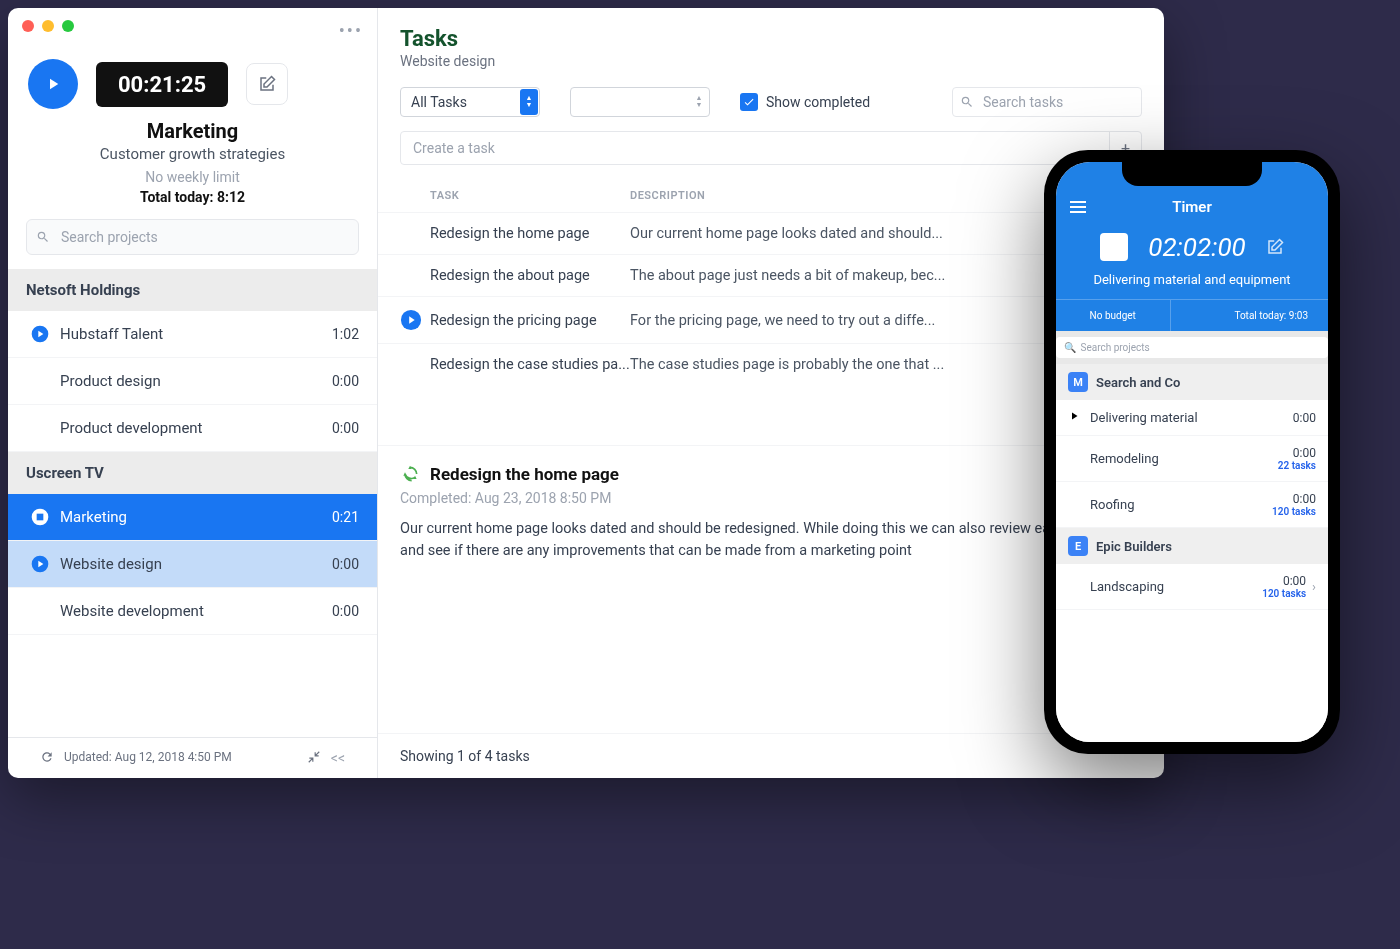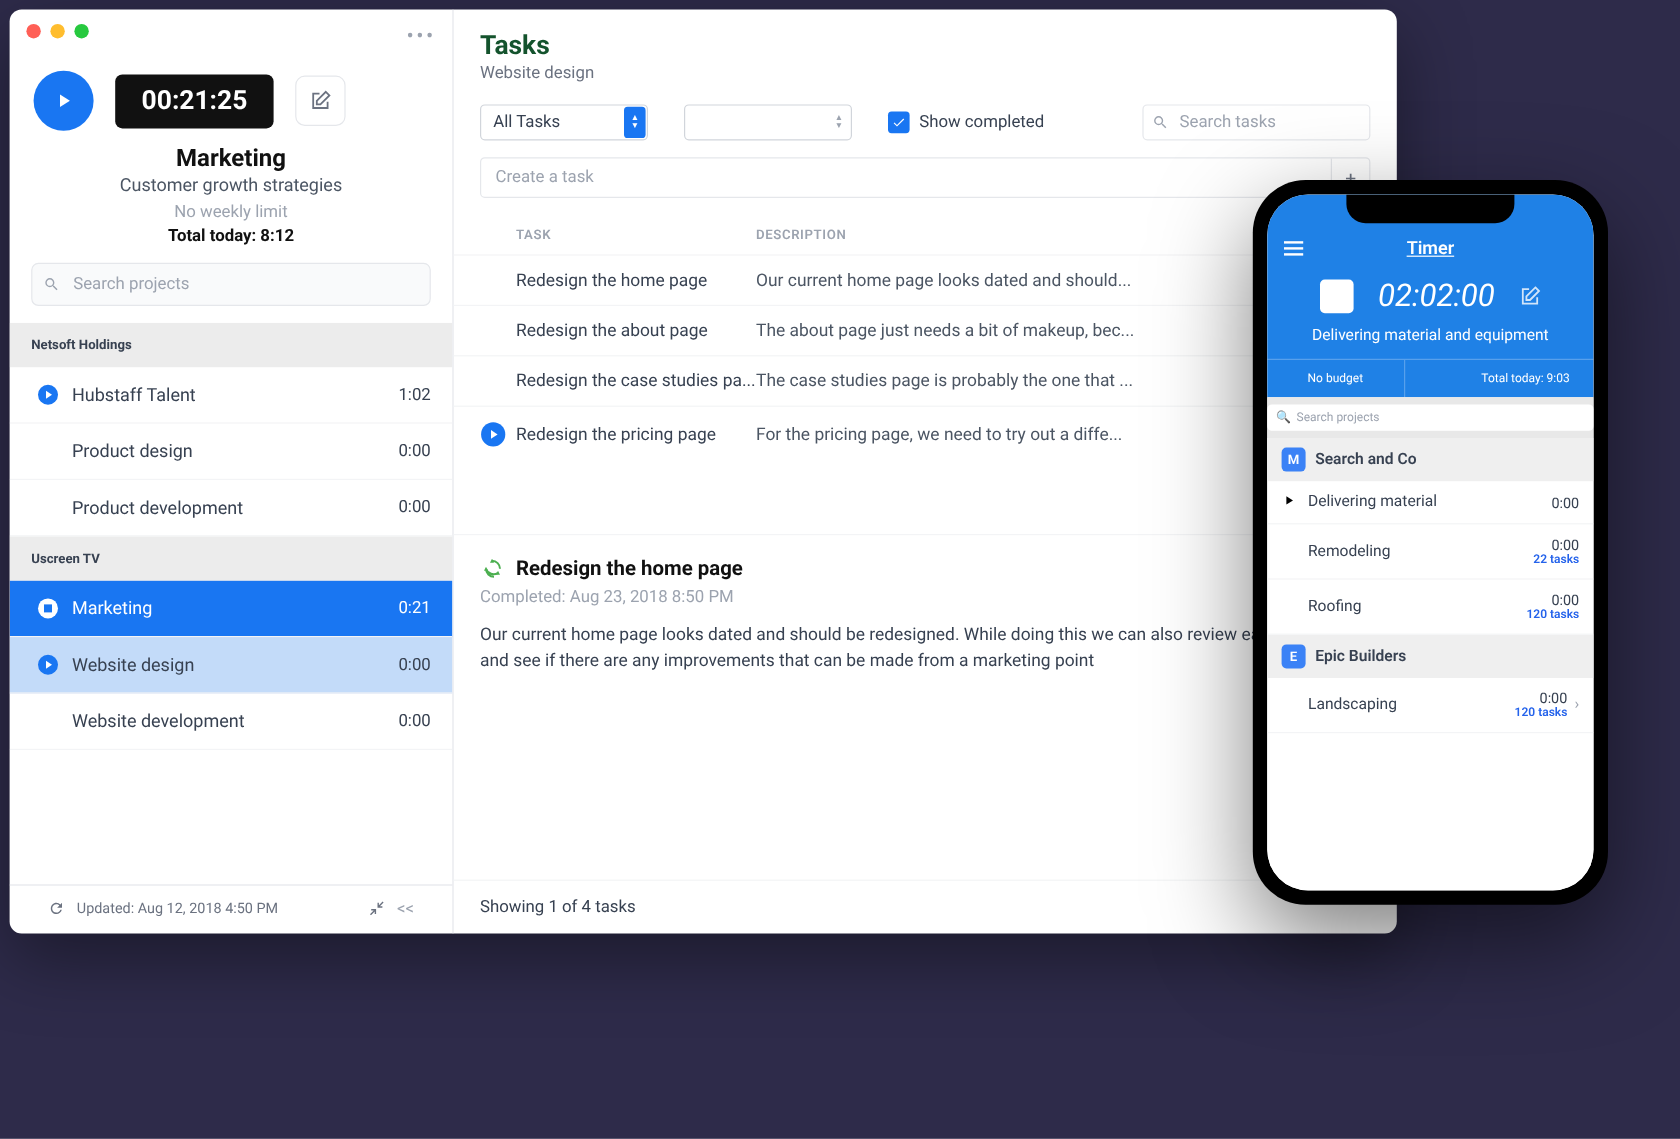--- a/index.html
+++ b/index.html
@@ -25,21 +25,21 @@
 .header-info h2 { font-size: 20px; font-weight: 700; color: #111; margin-bottom: 2px; }
 .header-info .sub { font-size: 15px; color: #4b5563; margin-bottom: 6px; }
 .header-info .limit { font-size: 14px; color: #9ca3af; margin-bottom: 4px; }
 .header-info .total { font-size: 14px; font-weight: 700; color: #111; }
 
 .search-box { margin: 0 18px 14px; position: relative; }
 .search-box input { width: 100%; padding: 9px 12px 9px 34px; border: 1px solid #e5e7eb; border-radius: 6px; font-size: 14px; color: #374151; background: #f9fafb; }
 .search-box svg { position: absolute; left: 10px; top: 50%; transform: translateY(-50%); fill: #9ca3af; }
 
 .proj-list { flex: 1; overflow: auto; }
-.org-header { background: #ececec; padding: 12px 18px; font-size: 11px; font-weight: 700; color: #374151; }
+.org-header { background: #ececec; padding: 12px 18px; font-size: 15px; font-weight: 700; color: #374151; }
 .proj-item { display: flex; align-items: center; padding: 14px 18px 14px 52px; font-size: 15px; color: #374151; border-bottom: 1px solid #f3f4f6; position: relative; cursor: pointer; }
 .proj-item .time { margin-left: auto; font-size: 14px; color: #374151; }
 .proj-item.active { background: #1976f2; color: #fff; }
 .proj-item.active .time { color: #fff; }
 .proj-item.sub-active { background: #c3dbf9; }
 .proj-item .icon-slot { position: absolute; left: 22px; top: 50%; transform: translateY(-50%); display: flex; }
 
 .sidebar-footer { display: flex; align-items: flex-start; gap: 10px; padding: 12px 32px; border-top: 1px solid #e5e7eb; font-size: 12px; color: #6b7280; }
 .sidebar-footer .spacer { flex: 1; }
 
@@ -82,21 +82,21 @@
 .detail .completed { font-size: 14px; color: #9ca3af; margin-top: 6px; }
 .detail .body { font-size: 14.5px; color: #374151; margin-top: 12px; line-height: 1.5; }
 
 .main-footer { margin-top: auto; padding: 14px 22px; font-size: 14px; color: #374151; border-top: 1px solid #f3f4f6; }
 
 
 .phone { position: absolute; right: 60px; top: 150px; width: 296px; height: 604px; border-radius: 44px; background: #000; padding: 12px; box-shadow: 0 30px 80px rgba(0,0,0,0.5); }
 .phone-inner { width: 100%; height: 100%; background: #fff; border-radius: 34px; overflow: hidden; position: relative; display: flex; flex-direction: column; }
 .notch { position: absolute; top: 0; left: 50%; transform: translateX(-50%); width: 140px; height: 24px; background: #000; border-radius: 0 0 16px 16px; z-index: 10; }
 .phone-top { background: #1f81e6; color: #fff; padding-top: 28px; }
-.phone-bar { display: flex; align-items: center; padding: 8px 14px; text-decoration: underline; }
+.phone-bar { display: flex; align-items: center; padding: 8px 14px; }
 .phone-bar .ham { display: flex; flex-direction: column; gap: 3px; }
 .phone-bar .ham span { width: 16px; height: 2px; background: #fff; }
 .phone-bar .title { flex: 1; text-align: center; font-size: 15px; font-weight: 600; }
 .phone-timer { display: flex; align-items: center; justify-content: center; gap: 20px; padding: 8px 14px 4px; font-style: italic; }
 .stop-btn { width: 28px; height: 28px; background: #fff; border-radius: 4px; }
 .phone-time { font-size: 26px; font-weight: 400; }
 .phone-edit { color: #fff; opacity: 0.8; }
 .phone-task { text-align: center; font-size: 13px; padding: 6px 0 12px; }
 .phone-stats { display: flex; border-top: 1px solid rgba(255,255,255,0.25); gap: 44px; }
 .phone-stats > div { flex: 1; text-align: center; font-size: 10px; padding: 10px 0; }
@@ -259,35 +259,35 @@
           <div class="task-row">
             <div class="play"></div>
             <div class="c-task">Redesign the home page</div>
             <div class="c-desc">Our current home page looks dated and should...</div>
           </div>
           <div class="task-row">
             <div class="play"></div>
             <div class="c-task">Redesign the about page</div>
             <div class="c-desc">The about page just needs a bit of makeup, bec...</div>
           </div>
-          <div class="task-row">
-            <div class="play"></div>
-            <div class="c-task">Redesign the case studies pa...</div>
-            <div class="c-desc">The case studies page is probably the one that ...</div>
-          </div>
           <div class="task-row current">
             <div class="play">
               <svg width="22" height="22" viewBox="0 0 24 24">
                 <circle cx="12" cy="12" r="11" fill="#1976f2"></circle>
                 <path d="M10 8l6 4-6 4z" fill="#fff"></path>
               </svg>
             </div>
             <div class="c-task">Redesign the pricing page</div>
             <div class="c-desc">For the pricing page, we need to try out a diffe...</div>
           </div>
+          <div class="task-row">
+            <div class="play"></div>
+            <div class="c-task">Redesign the case studies pa...</div>
+            <div class="c-desc">The case studies page is probably the one that ...</div>
+          </div>
         </div>
     </div>
     <div class="detail">
       <div class="detail-head">
         <svg class="badge" viewBox="0 0 24 24">
             <path fill="#4caf50" d="M12 2l2 4-4 0z"></path>
             <path fill="#4caf50" d="M4 14l2-4 2 4z"></path>
             <path fill="#4caf50" d="M18 14l2 4-4 0z"></path>
             <path fill="none" stroke="#4caf50" stroke-width="2" d="M12 4a8 8 0 018 8M6 12a8 8 0 008 8M18 16a8 8 0 01-12-4"></path>
           </svg>

